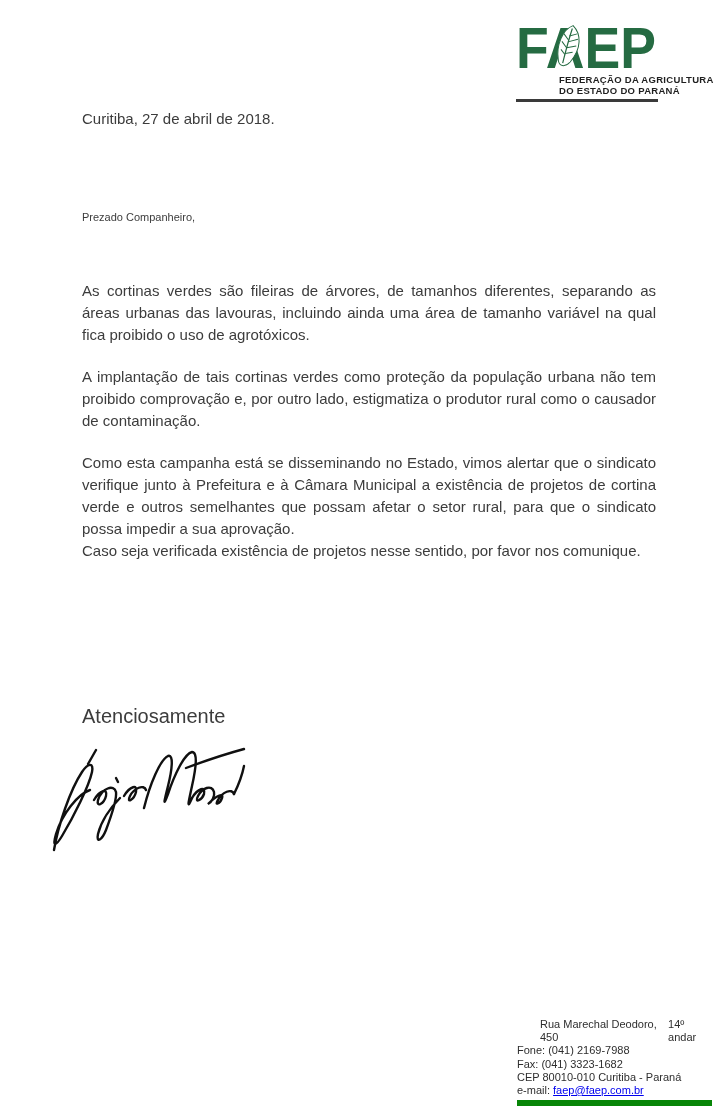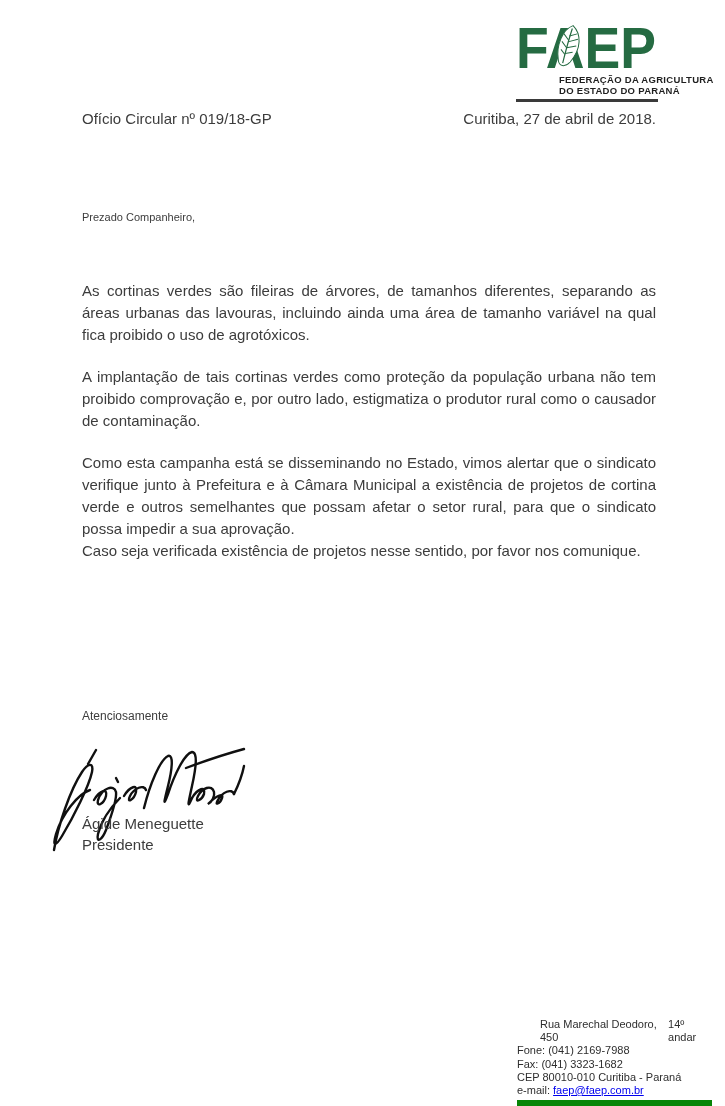--- a/index.html
+++ b/index.html
@@ -32,21 +32,21 @@
   
   .salutation { position:absolute; left:82px; top:206px; font-size:11px; line-height:22px; }
   .body-text { position:absolute; left:82px; top:280px; width:574px; }
   .para {
     font-size:15px; line-height:22px;
     text-align:justify; text-justify:inter-word;
     margin-bottom:20px;
   }
   .para.no-gap { margin-bottom:0; margin-top:-20px; }
 
-  .closing { position:absolute; left:82px; top:705px; font-size:12px; line-height:22px; }
+  .closing { position:absolute; left:82px; top:705px; font-size:20px; line-height:22px; }
 
   .signature-svg { position:absolute; left:44px; top:738px; }
   .signer-block { position:absolute; left:82px; top:813px; font-size:15px; line-height:21px; }
 
   
   .footer-block {
     position:absolute; left:517px; top:1018px; width:195px;
     font-size:11px; line-height:13.2px; color:#2e2e2e;
   }
   .addr-row { display:flex; justify-content:space-between;padding-left:23px; }
@@ -66,21 +66,20 @@
         <path d="M51,40 C51,28 51,16 52,4" fill="none" stroke="#256B42" stroke-width="1.2"></path>
         <path d="M51,12 L58,8 M51,18 L60,13 M51,24 L60,20 M51,30 L58,27 M51,16 L45,11 M51,24 L45,19 M51,31 L46,27" fill="none" stroke="#256B42" stroke-width="1"></path>
       </g>
     </svg>
     <div class="org-line">FEDERAÇÃO DA AGRICULTURA</div>
     <div class="org-line">DO ESTADO DO PARANÁ</div>
     <div class="logo-rule"></div>
   </div>
 
   <div class="ref-row">
-    <span>Ofício Circular nº 019/18-GP</span>
     <span>Curitiba, 27 de abril de 2018.</span>
   </div>
 
   <div class="salutation">Prezado Companheiro,</div>
 
   <div class="body-text">
     <div class="para">As cortinas verdes são fileiras de árvores, de tamanhos diferentes, separando as áreas urbanas das lavouras, incluindo ainda uma área de tamanho variável na qual fica proibido o uso de agrotóxicos.</div>
     <div class="para">A implantação de tais cortinas verdes como proteção da população urbana não tem proibido comprovação e, por outro lado, estigmatiza o produtor rural como o causador de contaminação.</div>
     <div class="para">Como esta campanha está se disseminando no Estado, vimos alertar que o sindicato verifique junto à Prefeitura e à Câmara Municipal a existência de projetos de cortina verde e outros semelhantes que possam afetar o setor rural, para que o sindicato possa impedir a sua aprovação.</div>
     <div class="para no-gap">Caso seja verificada existência de projetos nesse sentido, por favor nos comunique.</div>
@@ -95,24 +94,20 @@
       <path d="M50,62 C56,52 64,50 62,58 C60,66 52,70 54,62 C58,50 70,46 72,54 C73,60 68,76 62,92 C58,102 52,106 54,96 C57,84 66,70 76,60"></path>
       <path d="M72,40 L74,44"></path>
       <path d="M80,58 C86,48 94,46 92,54 C90,62 82,66 86,58 C90,50 100,46 102,52"></path>
       <path d="M100,70 C106,46 116,22 124,18 C130,16 128,32 124,48 C121,60 118,72 124,56 C130,38 140,16 148,14 C154,14 152,30 148,48 C145,62 142,74 148,60"></path>
       <path d="M148,60 C154,50 162,48 160,56 C158,62 150,66 154,58 C158,50 168,46 170,54 C171,58 168,64 164,66 C172,58 180,54 178,60 C176,66 170,68 174,62 C178,54 188,50 190,56"></path>
       <path d="M190,56 C194,48 198,38 200,28"></path>
       <path d="M142,30 C158,24 178,17 200,11"></path>
     </g>
   </svg>
 
-  <div class="signer-block">
-    <div>Ágide Meneguette</div>
-    <div>Presidente</div>
-  </div>
 
   <div class="footer-block">
     <div class="addr-row">
       <span>Rua Marechal Deodoro, 450</span>
       <span>14º andar</span>
     </div>
     <div>Fone: (041) 2169-7988</div>
     <div>Fax: (041) 3323-1682</div>
     <div>CEP 80010-010 Curitiba - Paraná</div>
     <div>

